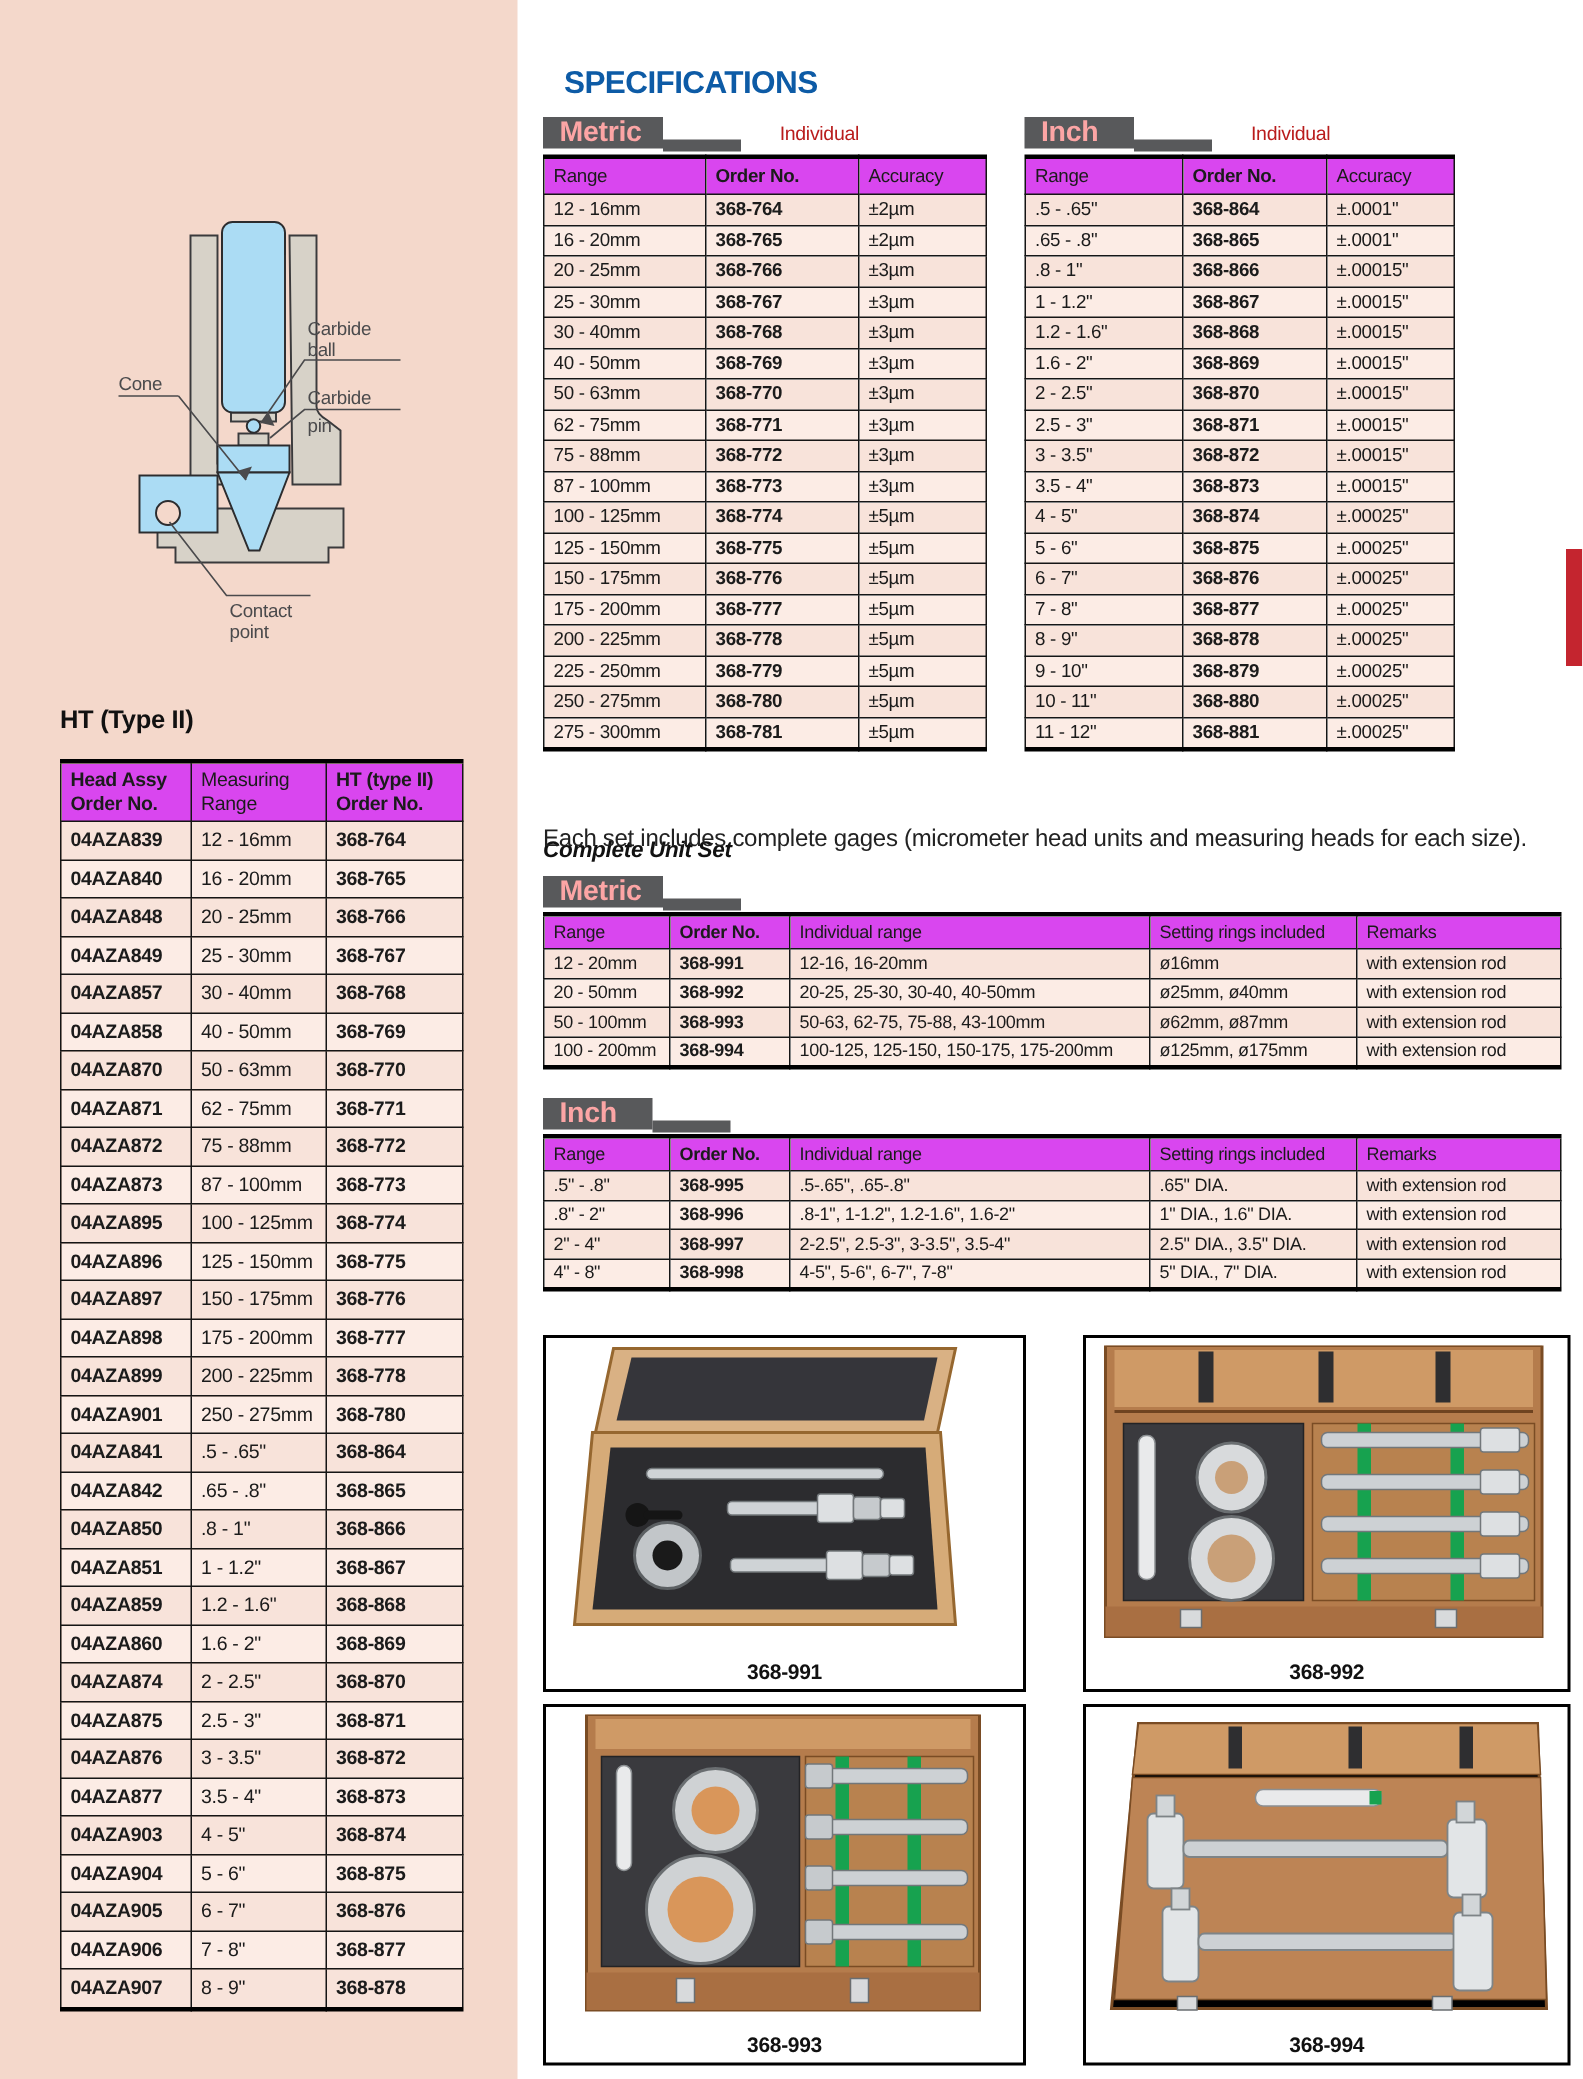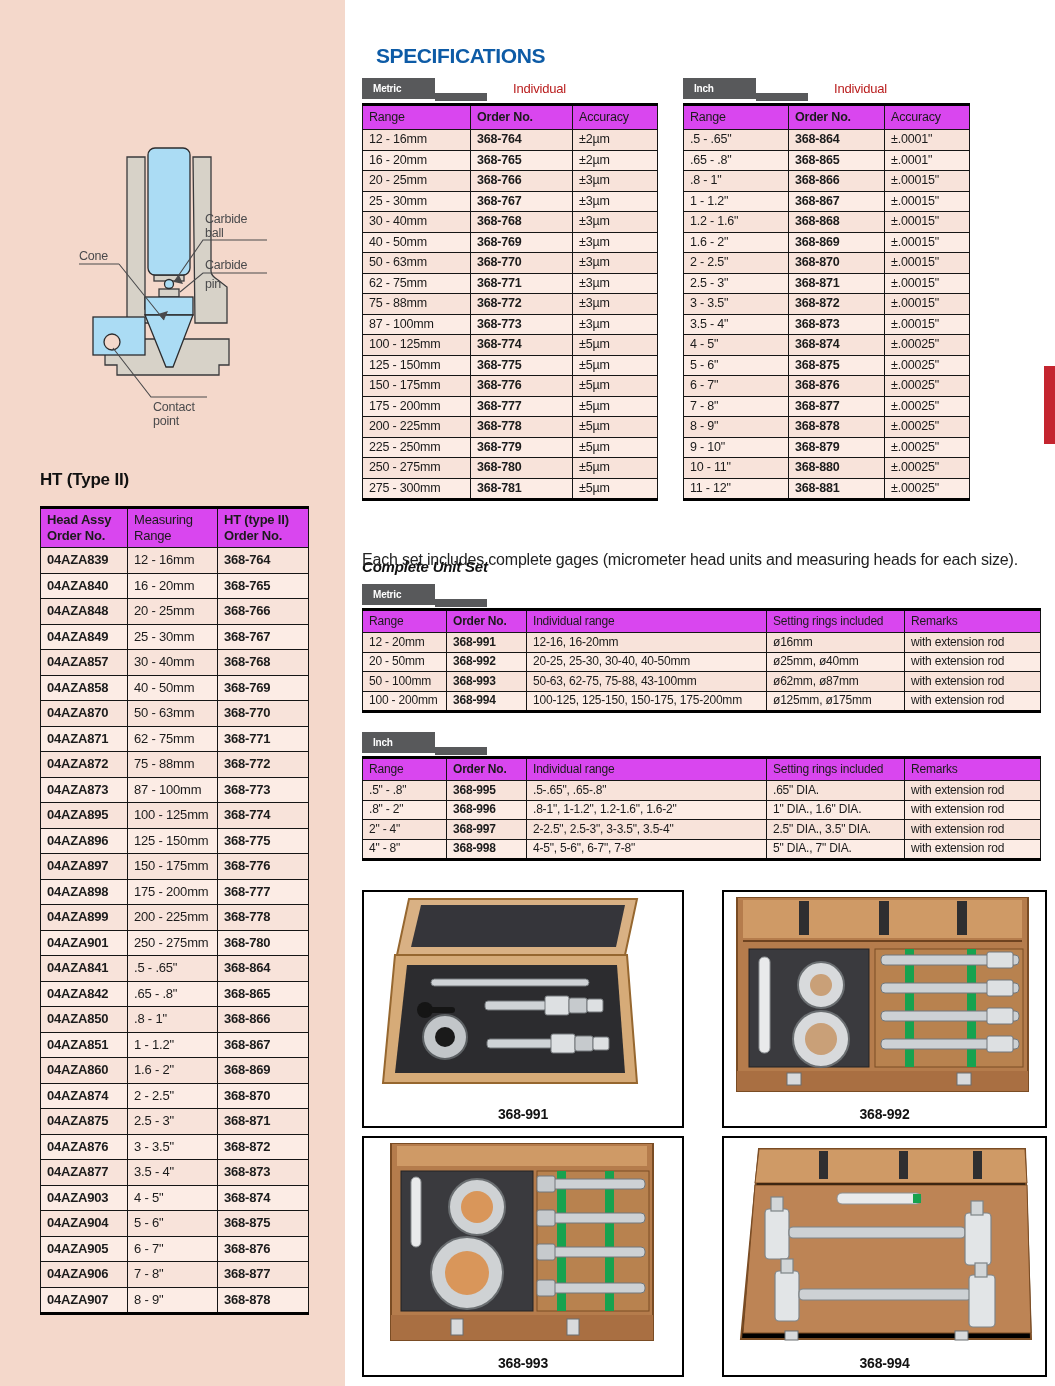--- a/index.html
+++ b/index.html
@@ -11,22 +11,22 @@
   .left-col{left:0;top:0;width:345px;height:1386px;background:#f4d8cb;}
 
   
   .spec-title{left:376px;top:44px;font-size:21px;font-weight:bold;color:#0d5ba6;letter-spacing:-0.4px;}
   .ht-title{left:40px;top:470px;font-size:17px;font-weight:bold;color:#111;}
   .cus-title{left:362px;top:558px;font-size:15px;font-weight:bold;color:#111;font-style:italic;}
   .cus-sub{left:362px;top:551px;font-size:16px;color:#222;}
 
   
   .tab-row{display:flex;align-items:flex-start;}
-  .tab{position:relative;display:inline-block;background:#58595b;color:#ffffff;font-weight:bold;
-       font-size:10px;line-height:19px;padding:1px 14px 1px 11px;min-width:48px;}
+  .tab{position:relative;display:inline-block;background:#58595b;color:#fca5a5;font-weight:bold;
+       font-size:19px;line-height:19px;padding:1px 14px 1px 11px;min-width:48px;}
   .tab::after{content:"";position:absolute;left:100%;bottom:-2px;width:52px;height:8px;background:#58595b;}
   .tab-note{margin-left:78px;font-size:13px;color:#b91c1c;padding-top:3px;}
 
   
   table{border-collapse:collapse;position:absolute;table-layout:fixed;}
   th,td{border:1px solid #151515;text-align:left;overflow:hidden;white-space:nowrap;}
   .b{font-weight:bold;}
   thead th{background:#d946ef;font-weight:normal;}
   tbody tr:nth-child(odd) td{background:#f8e3da;}
   tbody tr:nth-child(even) td{background:#fcece5;}
@@ -213,20 +213,25 @@
         </tr>
         <tr>
           <td class="b">04AZA850</td>
           <td>.8 - 1"</td>
           <td class="b">368-866</td>
         </tr>
         <tr>
           <td class="b">04AZA851</td>
           <td>1 - 1.2"</td>
           <td class="b">368-867</td>
+        </tr>
+        <tr>
+          <td class="b">04AZA859</td>
+          <td>1.2 - 1.6"</td>
+          <td class="b">368-868</td>
         </tr>
         <tr>
           <td class="b">04AZA860</td>
           <td>1.6 - 2"</td>
           <td class="b">368-869</td>
         </tr>
         <tr>
           <td class="b">04AZA874</td>
           <td>2 - 2.5"</td>
           <td class="b">368-870</td>

